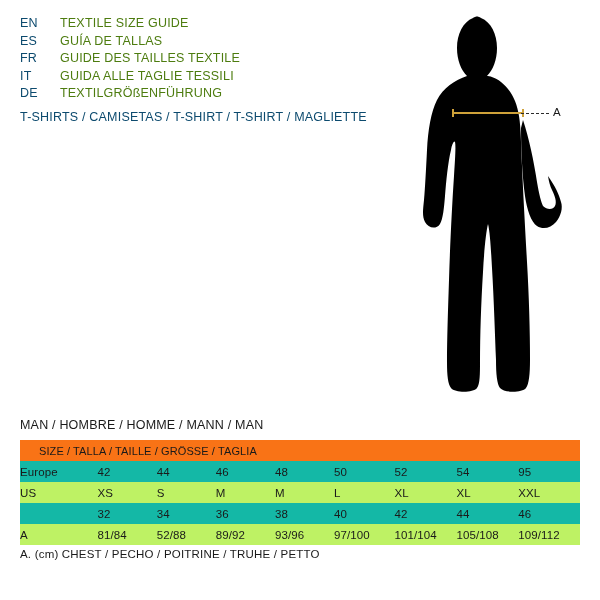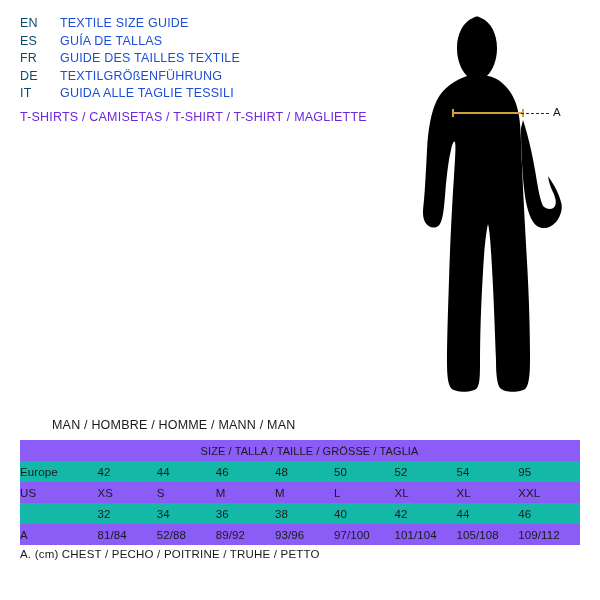--- a/index.html
+++ b/index.html
@@ -31,35 +31,35 @@
   }
   .lang-code {
     width: 40px;
     font-size: 12.5px;
     letter-spacing: .2px;
     color: #0c4a6e;
   }
   .lang-text {
     font-size: 12.5px;
     letter-spacing: .2px;
-    color: #1d4ed8;
+    color: #4d7c0f;
   }
 
   
   .cat-block {
     position: absolute;
     top: 110px;
     left: 20px;
     width: 400px;
   }
   .cat-row {
     font-size: 12.5px;
     letter-spacing: .2px;
     height: 18px;
-    color: #6d28d9;
+    color: #0c4a6e;
   }
 
   
   .figure-wrap {
     position: absolute;
     left: 395px;
     top: 10px;
     width: 190px;
     height: 390px;
   }
@@ -80,44 +80,42 @@
   }
 
   
   .man-title {
     position: absolute;
     left: 20px;
     top: 418px;
     font-size: 12.5px;
     letter-spacing: .2px;
     color: #1a1a1a;
-    margin-left: 32px;
   }
   table.size-table {
     position: absolute;
     left: 20px;
     top: 440px;
     width: 560px;
     border-collapse: collapse;
     font-size: 11.5px;
     color: #1a1a1a;
   }
   table.size-table td {
     padding: 3px 0 3px 0;
     height: 15px;
     vertical-align: middle;
     letter-spacing: .1px;
   }
   tr.head-row td {
-    background: #8b5cf6;
+    background: #f97316;
     font-size: 11px;
     padding-left: 19px;
-    text-align: center;
-  }
-  tr.zebra-dark td { background: #8b5cf6; }
+  }
+  tr.zebra-dark td { background: #bef264; }
   tr.zebra-light td { background: #14b8a6; }
   td.c0 { width: 88px; padding-left: 2px; }
   td.col { width: 67px; }
 
   .footnote {
     position: absolute;
     left: 20px;
     top: 548px;
     font-size: 11.5px;
     letter-spacing: .2px;
@@ -136,26 +134,26 @@
     </div>
     <div class="lang-row">
       <span class="lang-code">ES</span>
       <span class="lang-text">GUÍA DE TALLAS</span>
     </div>
     <div class="lang-row">
       <span class="lang-code">FR</span>
       <span class="lang-text">GUIDE DES TAILLES TEXTILE</span>
     </div>
     <div class="lang-row">
+      <span class="lang-code">IT</span>
+      <span class="lang-text">GUIDA ALLE TAGLIE TESSILI</span>
+    </div>
+    <div class="lang-row">
       <span class="lang-code">DE</span>
       <span class="lang-text">TEXTILGRÖßENFÜHRUNG</span>
-    </div>
-    <div class="lang-row">
-      <span class="lang-code">IT</span>
-      <span class="lang-text">GUIDA ALLE TAGLIE TESSILI</span>
     </div>
   </div>
 
   <div class="cat-block">
     <div class="cat-row">T-SHIRTS / CAMISETAS / T-SHIRT / T-SHIRT / MAGLIETTE</div>
   </div>
 
   <div class="figure-wrap">
     <svg width="190" height="390" viewBox="0 0 190 390">
       <path fill="#000000" d="

